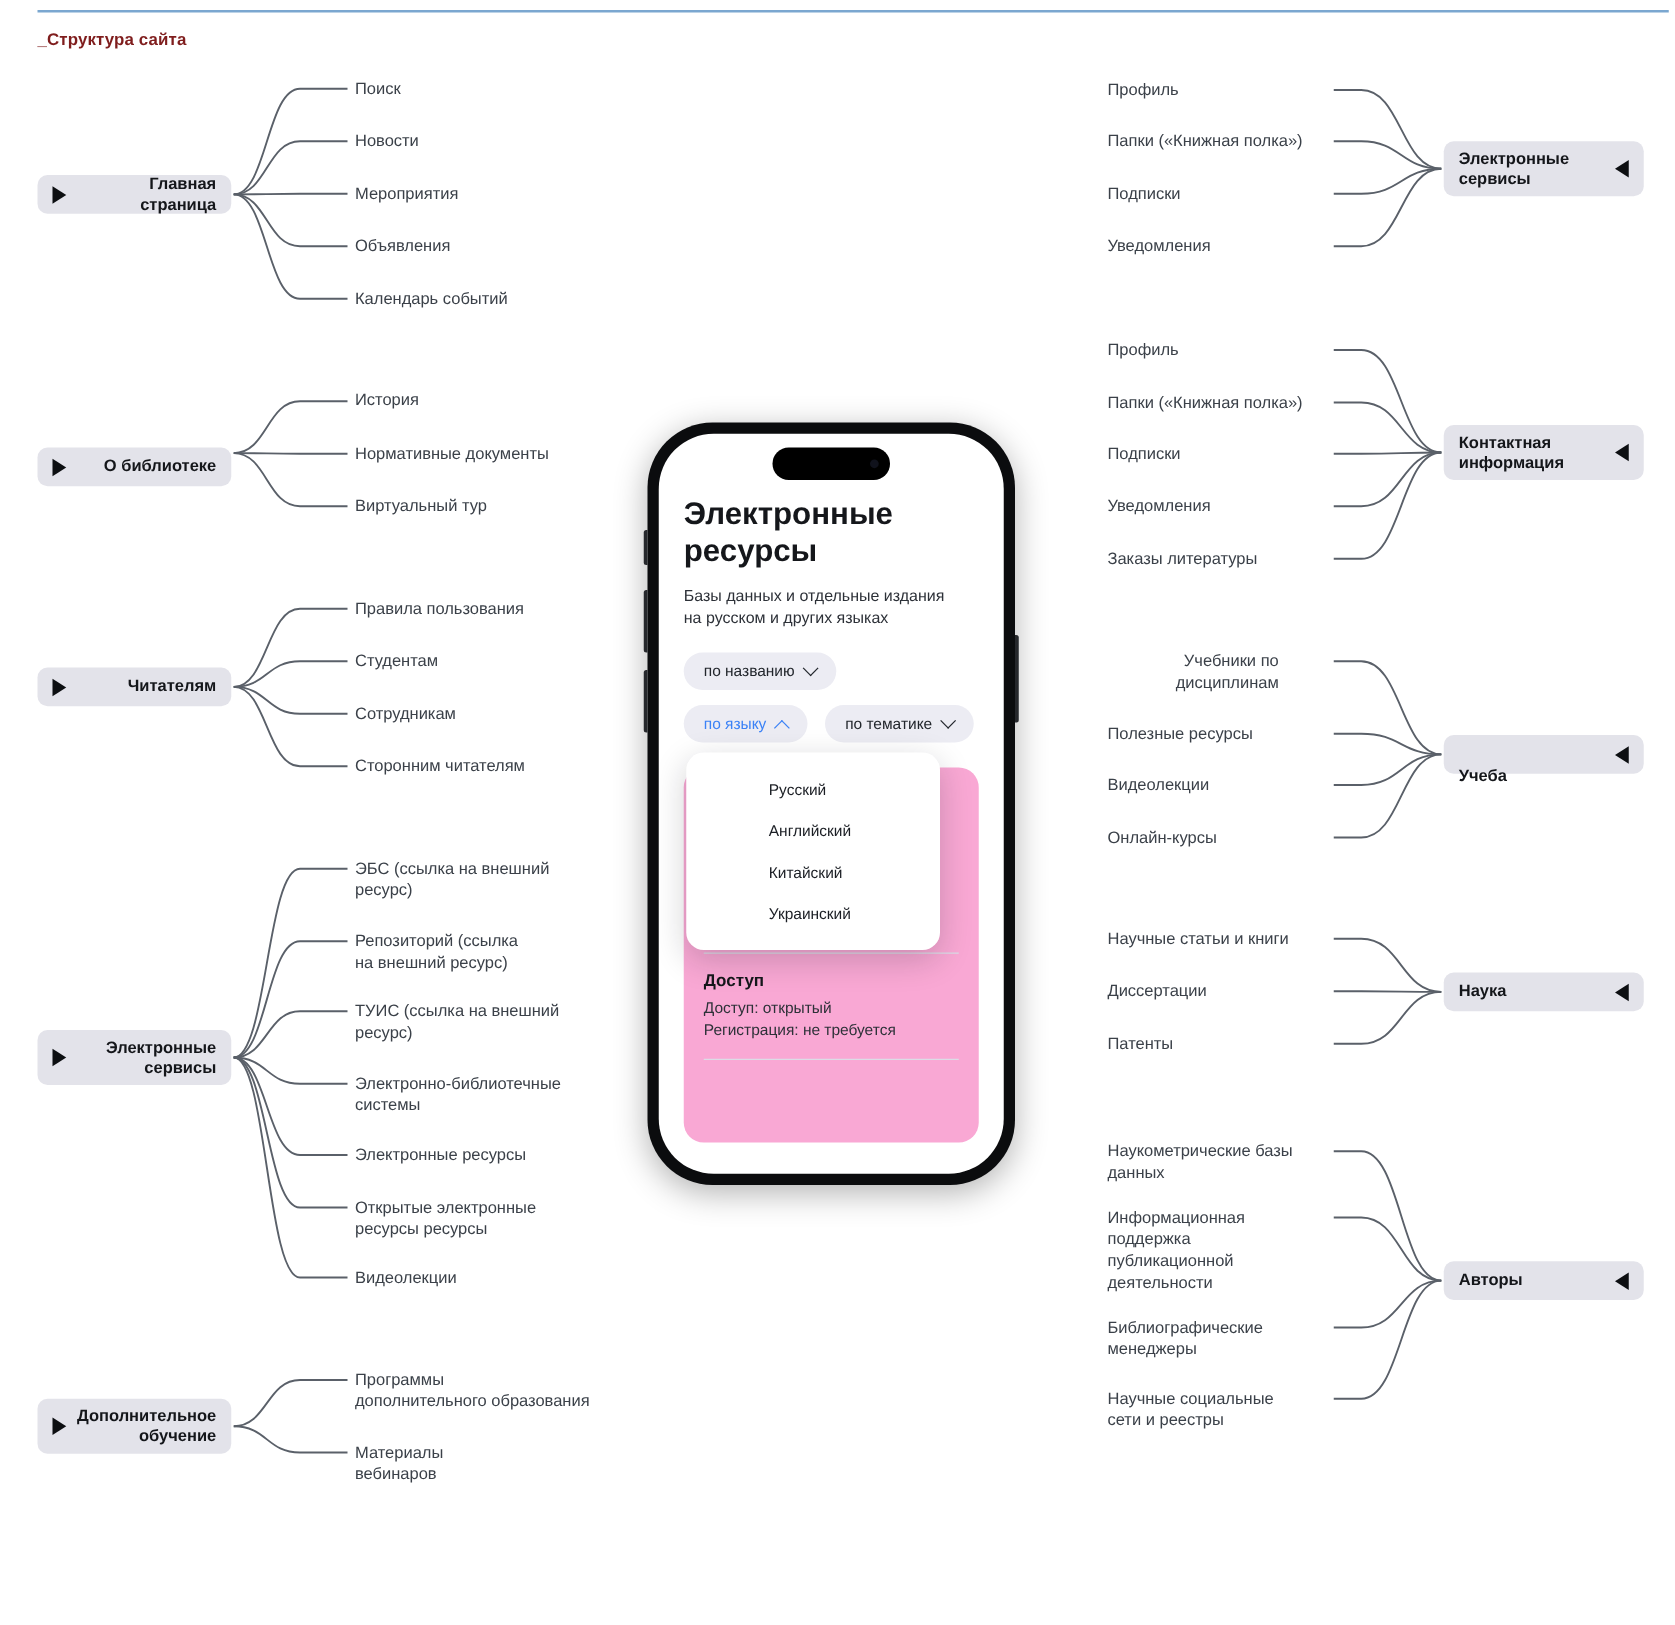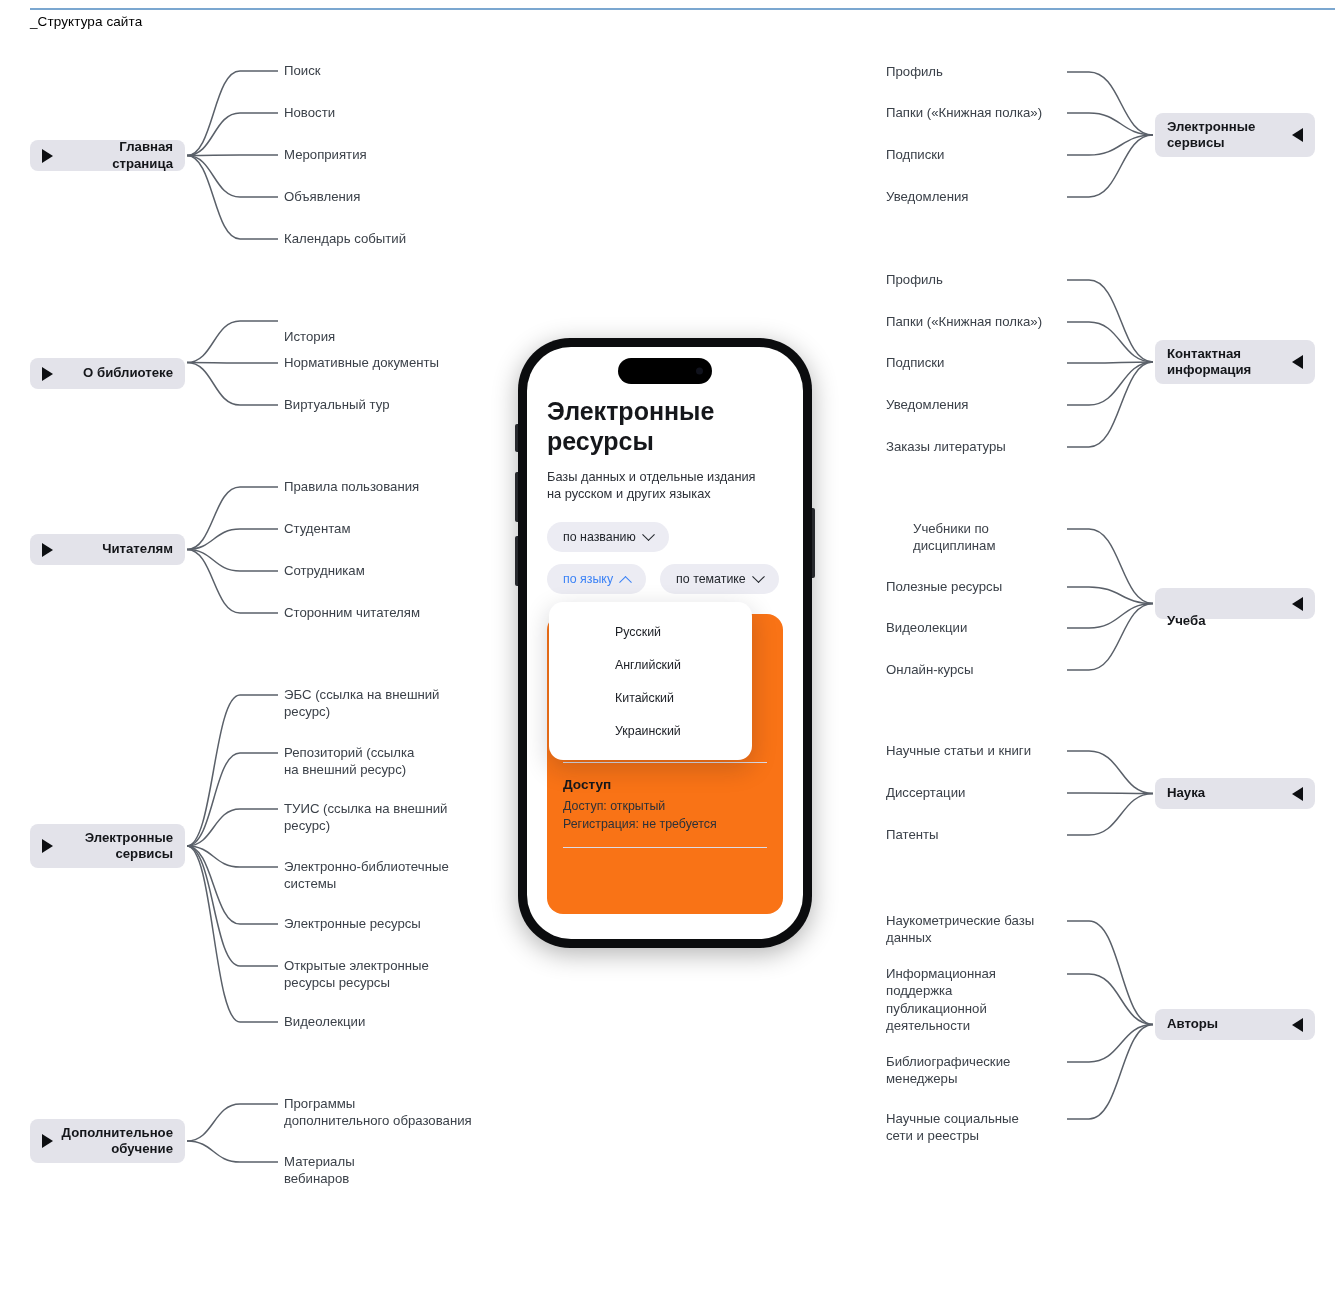--- a/index.html
+++ b/index.html
@@ -19,24 +19,24 @@
 
   
   .top-rule {
     position: absolute;
     left: 30px; top: 8px;
     width: 1305px; height: 2px;
     background: #7ba7d0;
   }
   .caption {
     position: absolute;
-    left: 30px; top: 14px;
+    left: 30px; top: 24px;
     font-size: 13.5px;
-    font-weight: 400;
-    color: #000000;
+    font-weight: 700;
+    color: #7f1d1d;
     letter-spacing: .1px;
     white-space: nowrap;
   }
 
   
   #links {
     position: absolute;
     left: 0; top: 0;
     width: 1340px; height: 1300px;
     pointer-events: none;
@@ -183,21 +183,21 @@
     border-bottom: 1.8px solid currentColor;
     transform: rotate(45deg) translate(-2px,-2px);
   }
   .chip.active .chev { transform: rotate(225deg) translate(-2px,-2px); }
 
   .sheet-wrap { position: relative; }
   .result-card {
     position: absolute;
     left: 0; top: 8px;
     width: 100%;
-    background: #f97316;
+    background: #f9a8d4;
     border-radius: 16px;
     padding: 14px 16px;
     min-height: 300px;
   }
   .rc-divider { height: 1px; background: #dcdce6; margin: 14px 0; }
   .rc-block { margin-bottom: 2px; }
   .rc-h {
     font-size: 13.6px; font-weight: 700;
     color: #15171b; margin-bottom: 6px;
   }
@@ -281,21 +281,21 @@
       </div>
       <div class="leaf l" style="left: 284px; top: 62px; max-width: 215px;">Поиск</div>
       <div class="leaf l" style="left: 284px; top: 104px; max-width: 215px;">Новости</div>
       <div class="leaf l" style="left: 284px; top: 146px; max-width: 215px;">Мероприятия</div>
       <div class="leaf l" style="left: 284px; top: 188px; max-width: 215px;">Объявления</div>
       <div class="leaf l" style="left: 284px; top: 230px; max-width: 215px;">Календарь событий</div>
       <div class="node left" style="left: 30px; top: 347px; width: 155px; height: 31px; margin-top: 11px;">
         <span class="tri r"></span>
         <span class="node-label" style="white-space: pre-line;">О библиотеке</span>
       </div>
-      <div class="leaf l" style="left: 284px; top: 328px; max-width: 215px;">История</div>
+      <div class="leaf l" style="left: 284px; top: 311px; max-width: 215px;">История</div>
       <div class="leaf l" style="left: 284px; top: 354px; max-width: 215px;">Нормативные документы</div>
       <div class="leaf l" style="left: 284px; top: 396px; max-width: 215px;">Виртуальный тур</div>
       <div class="node left" style="left: 30px; top: 534px; width: 155px; height: 31px; justify-content: space-between;">
         <span class="tri r"></span>
         <span class="node-label" style="white-space: pre-line;">Читателям</span>
       </div>
       <div class="leaf l" style="left: 284px; top: 478px; max-width: 215px;">Правила пользования</div>
       <div class="leaf l" style="left: 284px; top: 520px; max-width: 215px;">Студентам</div>
       <div class="leaf l" style="left: 284px; top: 562px; max-width: 215px;">Сотрудникам</div>
       <div class="leaf l" style="left: 284px; top: 604px; max-width: 215px;">Сторонним читателям</div>
@@ -341,21 +341,21 @@
       </div>
       <div class="leaf r" style="left: 886px; top: 271px; width: 175px;">Профиль</div>
       <div class="leaf r" style="left: 886px; top: 313px; width: 175px;">Папки («Книжная полка»)</div>
       <div class="leaf r" style="left: 886px; top: 354px; width: 175px;">Подписки</div>
       <div class="leaf r" style="left: 886px; top: 396px; width: 175px;">Уведомления</div>
       <div class="leaf r" style="left: 886px; top: 438px; width: 175px;">Заказы литературы</div>
       <div class="node right" style="left: 1155px; top: 588px; width: 160px; height: 31px;">
         <span class="node-label" style="white-space: pre-line; margin-top: 36px;">Учеба</span>
         <span class="tri l"></span>
       </div>
-      <div class="leaf r" style="left: 913px; top: 520px; width: 175px;">Учебники по
+      <div class="leaf r" style="left: 848px; top: 520px; width: 175px; text-align: right;">Учебники по
 дисциплинам</div>
       <div class="leaf r" style="left: 886px; top: 578px; width: 175px;">Полезные ресурсы</div>
       <div class="leaf r" style="left: 886px; top: 619px; width: 175px;">Видеолекции</div>
       <div class="leaf r" style="left: 886px; top: 661px; width: 175px;">Онлайн-курсы</div>
       <div class="node right" style="left: 1155px; top: 778px; width: 160px; height: 31px;">
         <span class="node-label" style="white-space: pre-line;">Наука</span>
         <span class="tri l"></span>
       </div>
       <div class="leaf r" style="left: 886px; top: 742px; width: 175px;">Научные статьи и книги</div>
       <div class="leaf r" style="left: 886px; top: 784px; width: 175px;">Диссертации</div>

